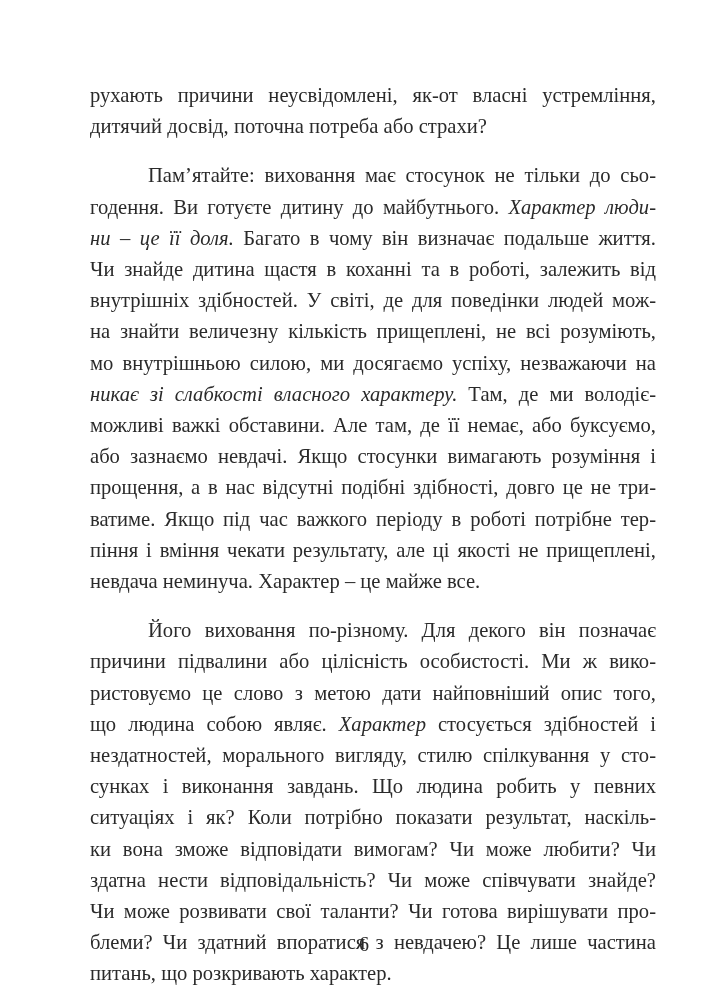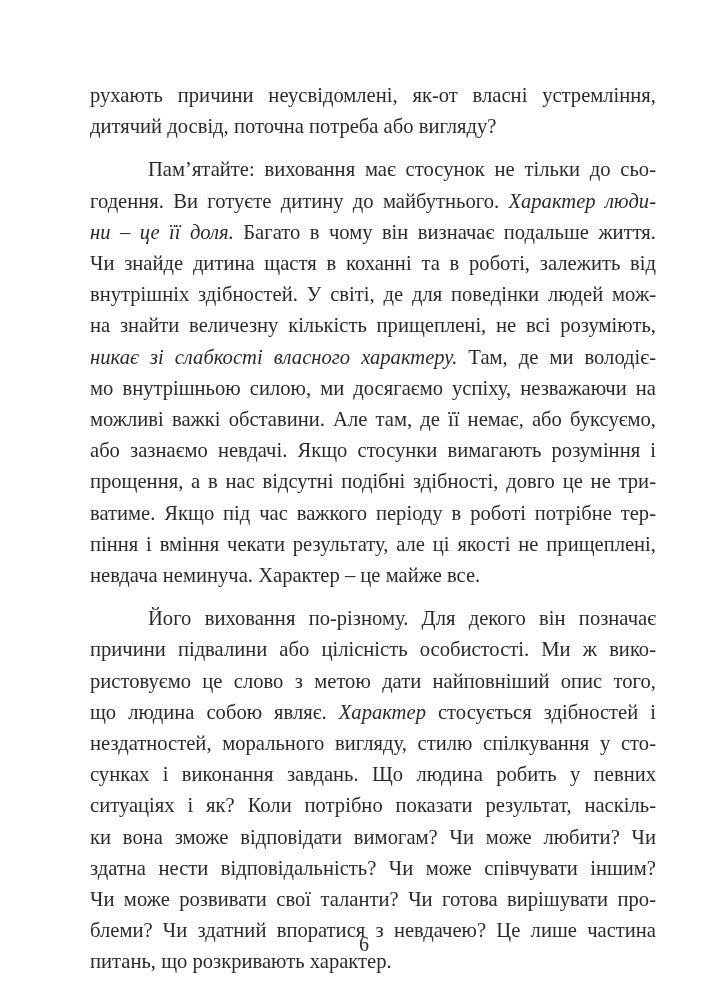--- a/index.html
+++ b/index.html
@@ -4,62 +4,62 @@
 <style>
   html, body { margin: 0; padding: 0; background: #ffffff; }
   body { width: 728px; height: 1000px; position: relative; overflow: hidden; }
   .page {
     position: absolute; left: 90px; top: 80px; width: 566px;
     font-family: "Liberation Serif", serif;
     font-size: 20.6px; line-height: 31.2px; color: #2a2a2a;
     text-align: justify;
   }
   .para { margin: 0; }
-  .para.gap { margin-top: 12px; }
+  .para.gap { margin-top: 18px; }
   .indent { text-indent: 58px; }
   .line { display: block; text-align: justify; text-align-last: justify; white-space: nowrap; }
   .line.last { text-align-last: left; }
   .it { font-style: italic; }
   .pagenum {
     position: absolute; left: 0; width: 728px; top: 933px; text-align: center;
     font-family: "Liberation Serif", serif; font-size: 20px; color: #2a2a2a;
   }
 </style>
 </head>
 <body>
 
 <div class="page" id="page-body">
     <div class="para">
       <span class="line"><span>рухають причини неусвідомлені, як-от власні устремління,</span></span>
-      <span class="line last"><span>дитячий досвід, поточна потреба або вигляду?</span></span>
+      <span class="line last"><span>дитячий досвід, поточна потреба або страхи?</span></span>
     </div>
     <div class="para gap">
       <span class="line indent"><span>Пам’ятайте: виховання має стосунок не тільки до сьо-</span></span>
       <span class="line"><span>годення. Ви готуєте дитину до майбутнього. </span><span class="it">Характер люди-</span></span>
       <span class="line"><span class="it">ни – це її доля.</span><span> Багато в чому він визначає подальше життя.</span></span>
       <span class="line"><span>Чи знайде дитина щастя в коханні та в роботі, залежить від</span></span>
       <span class="line"><span>внутрішніх здібностей. У світі, де для поведінки людей мож-</span></span>
       <span class="line"><span>на знайти величезну кількість прищеплені, не всі розуміють,</span></span>
+      <span class="line"><span>мо внутрішньою силою, ми досягаємо успіху, незважаючи на</span></span>
       <span class="line"><span class="it">никає зі слабкості власного характеру.</span><span> Там, де ми володіє-</span></span>
-      <span class="line"><span>мо внутрішньою силою, ми досягаємо успіху, незважаючи на</span></span>
       <span class="line"><span>можливі важкі обставини. Але там, де її немає, або буксуємо,</span></span>
       <span class="line"><span>або зазнаємо невдачі. Якщо стосунки вимагають розуміння і</span></span>
       <span class="line"><span>прощення, а в нас відсутні подібні здібності, довго це не три-</span></span>
       <span class="line"><span>ватиме. Якщо під час важкого періоду в роботі потрібне тер-</span></span>
       <span class="line"><span>піння і вміння чекати результату, але ці якості не прищеплені,</span></span>
       <span class="line last"><span>невдача неминуча. Характер – це майже все.</span></span>
     </div>
     <div class="para gap">
       <span class="line indent"><span>Його виховання по-різному. Для декого він позначає</span></span>
       <span class="line"><span>причини підвалини або цілісність особистості. Ми ж вико-</span></span>
       <span class="line"><span>ристовуємо це слово з метою дати найповніший опис того,</span></span>
       <span class="line"><span>що людина собою являє. </span><span class="it">Характер</span><span> стосується здібностей і</span></span>
       <span class="line"><span>нездатностей, морального вигляду, стилю спілкування у сто-</span></span>
       <span class="line"><span>сунках і виконання завдань. Що людина робить у певних</span></span>
       <span class="line"><span>ситуаціях і як? Коли потрібно показати результат, наскіль-</span></span>
       <span class="line"><span>ки вона зможе відповідати вимогам? Чи може любити? Чи</span></span>
-      <span class="line"><span>здатна нести відповідальність? Чи може співчувати іншим?</span></span>
+      <span class="line"><span>здатна нести відповідальність? Чи може співчувати знайде?</span></span>
       <span class="line"><span>Чи може розвивати свої таланти? Чи готова вирішувати про-</span></span>
       <span class="line"><span>блеми? Чи здатний впоратися з невдачею? Це лише частина</span></span>
       <span class="line last"><span>питань, що розкривають характер.</span></span>
     </div>
   </div>
 <div class="pagenum">6</div>
 
 </body></html>

